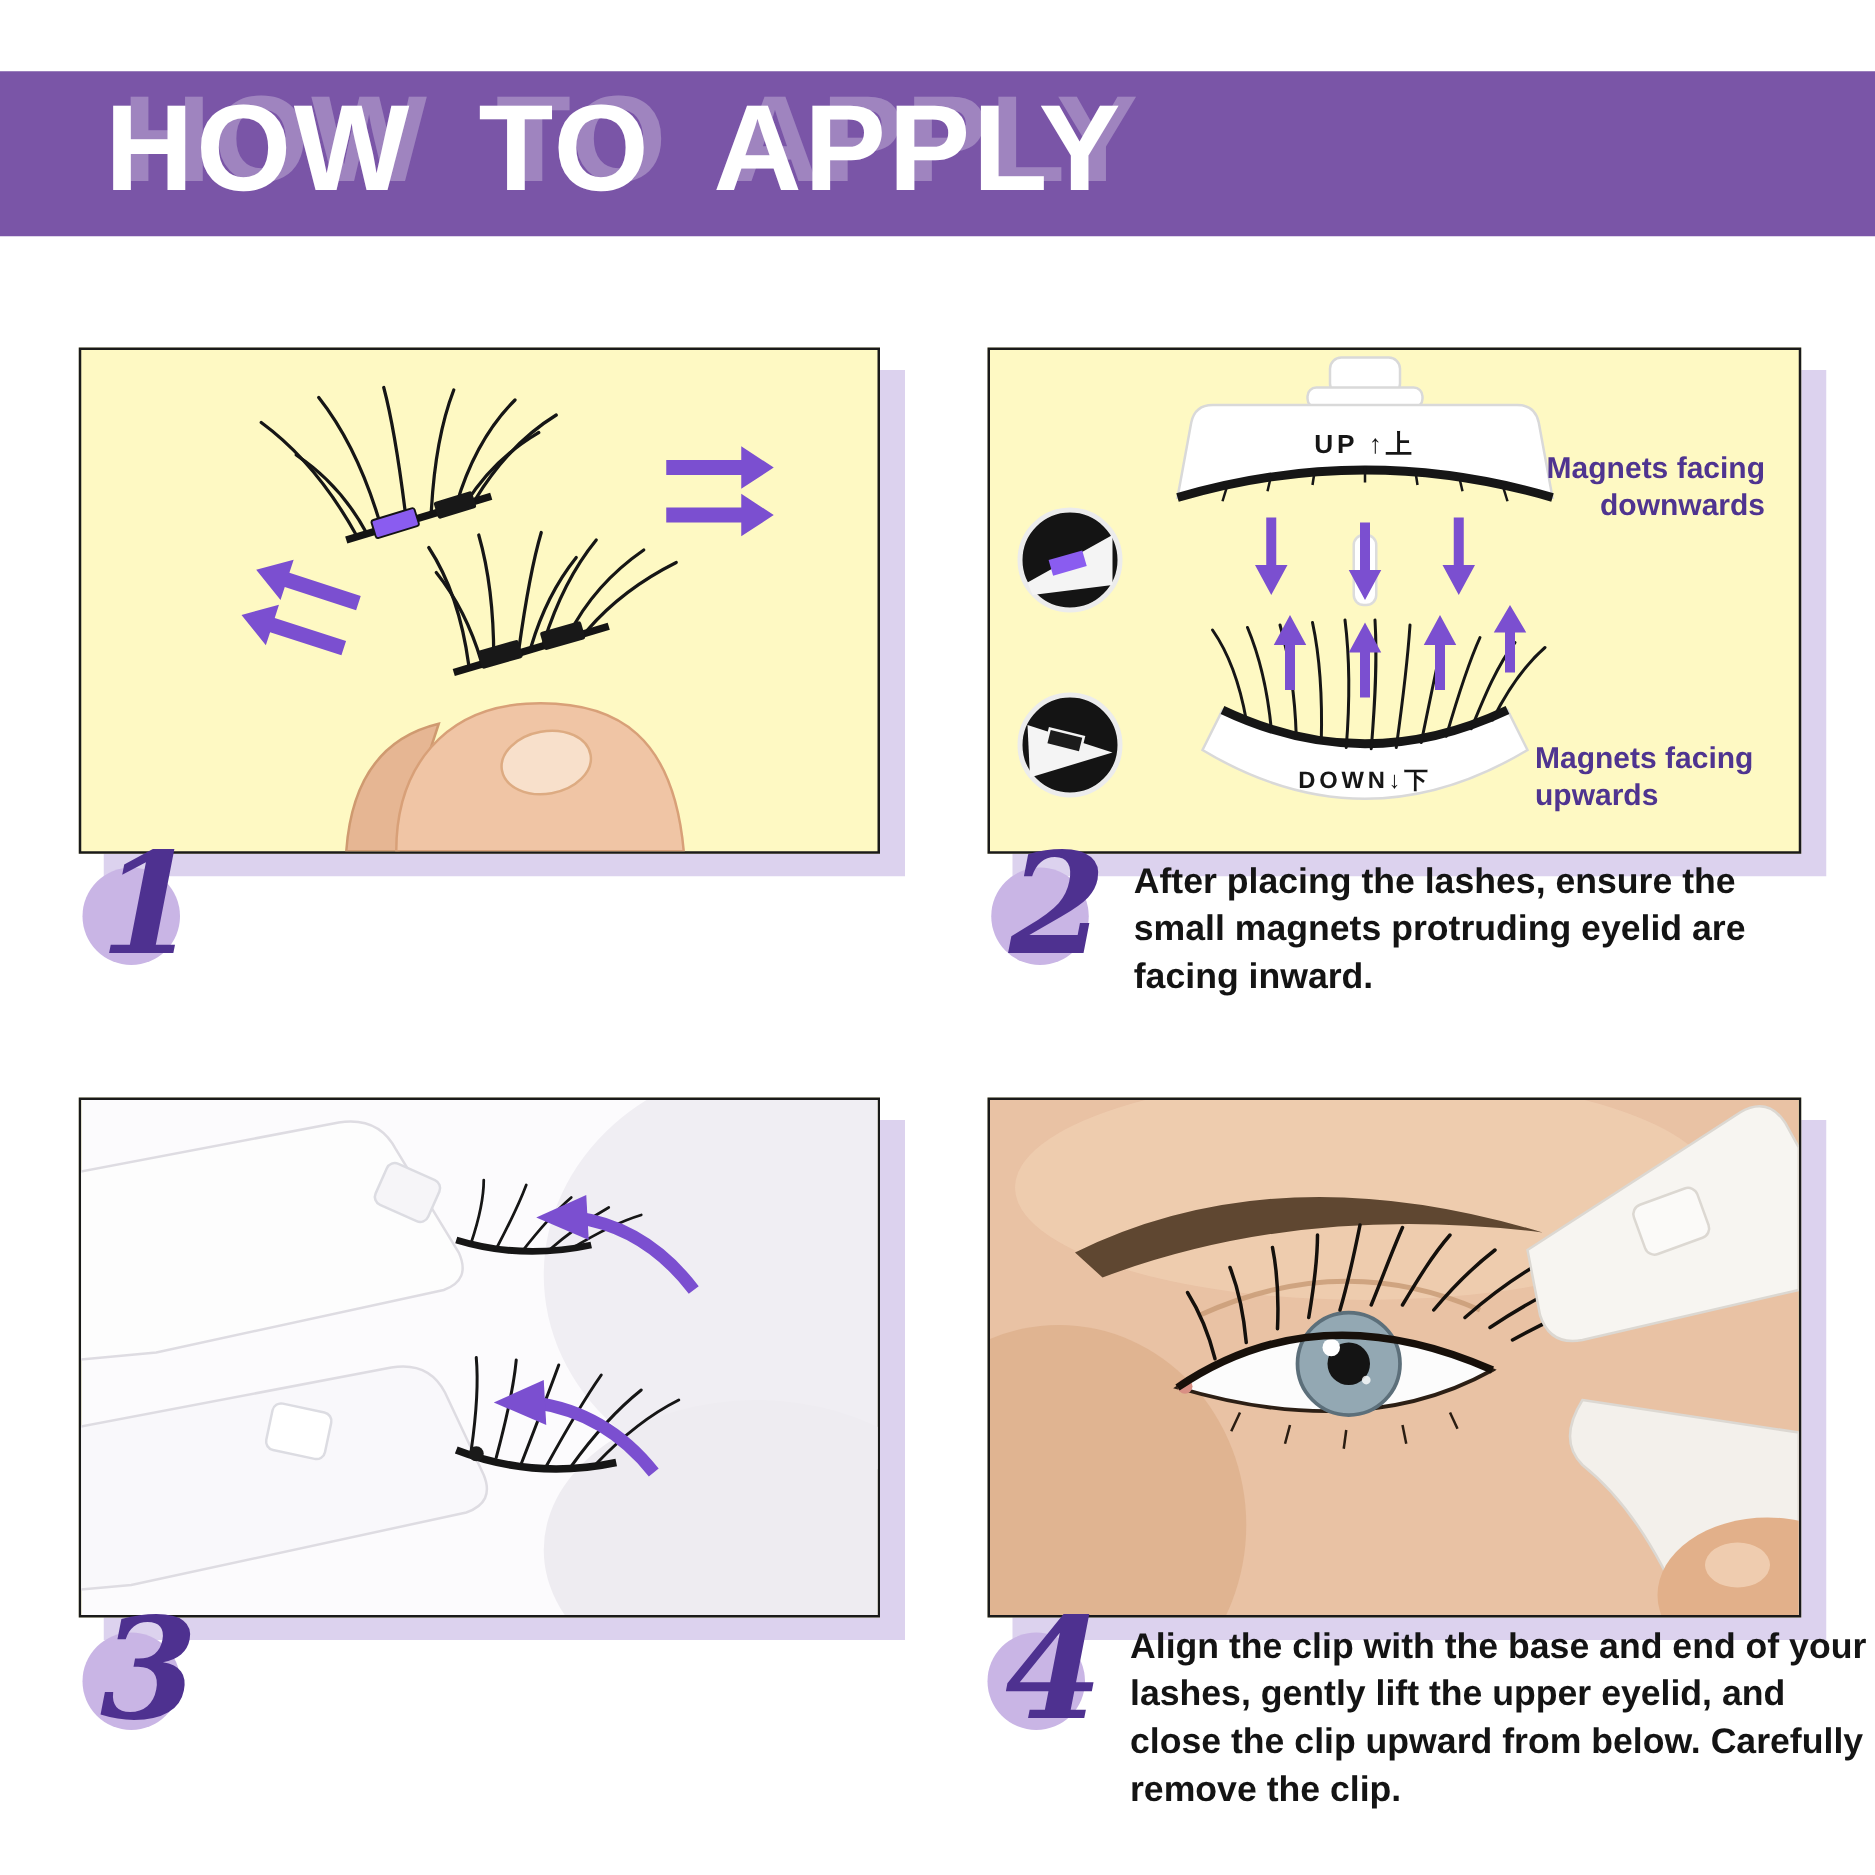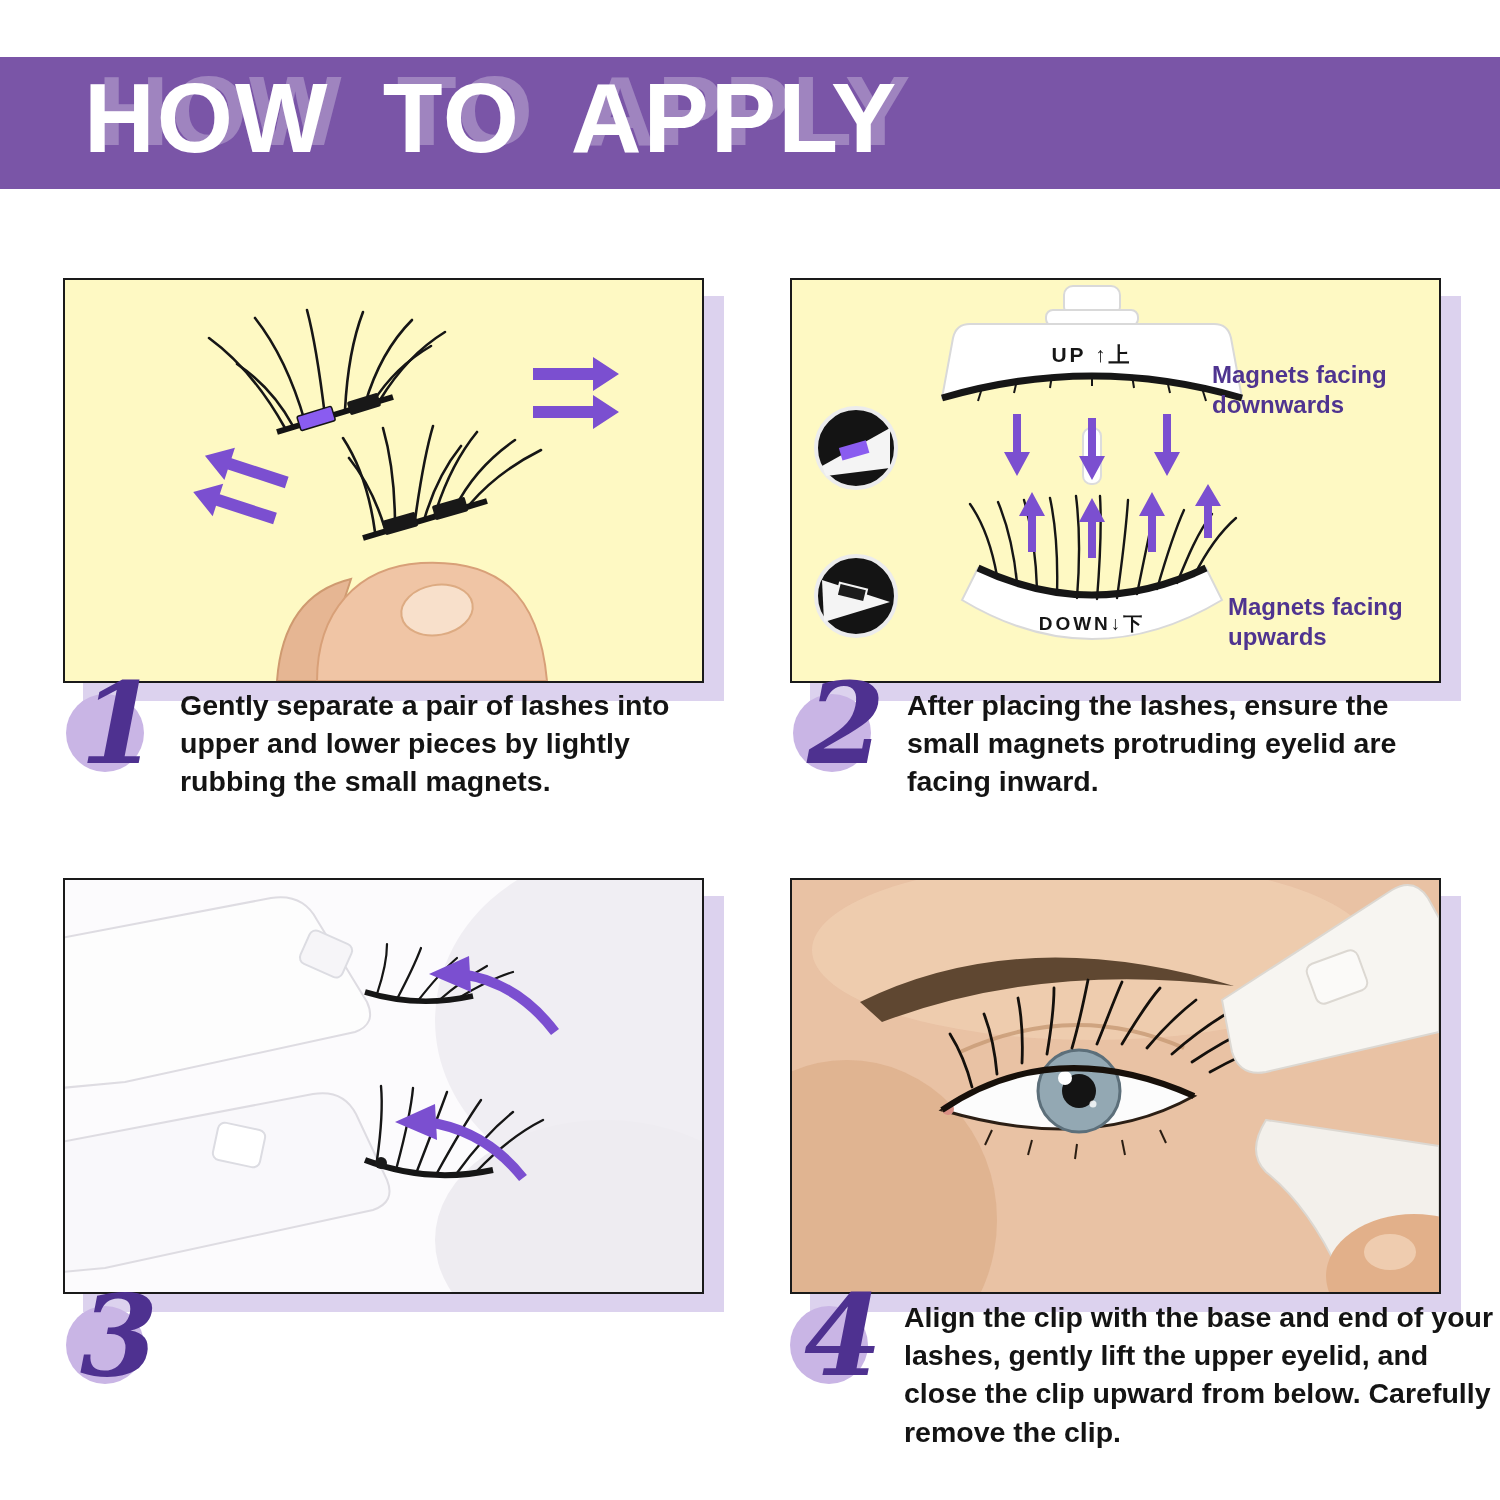--- a/index.html
+++ b/index.html
@@ -16,21 +16,21 @@
   .panel{position:absolute;background:#fef9c3;border:2px solid #1a1a1a;
          box-shadow:20px 18px 0 0 #dcd2ee;}
   .panel svg{display:block;width:100%;height:100%;}
   .panel-1{left:63px;top:278px;width:637px;height:401px;}
   .panel-2{left:790px;top:278px;width:647px;height:401px;}
   .panel-3{left:63px;top:878px;width:637px;height:412px;}
   .panel-4{left:790px;top:878px;width:647px;height:412px;}
 
   .annotation{position:absolute;width:200px;color:#4f3490;font-weight:bold;
               font-size:24px;line-height:1.25;}
-  .annotation-top{left:420px;top:80px;}
+  .annotation-top{left:420px;top:80px;text-align:right;}
   .annotation-bottom{left:436px;top:312px;}
 
   
   .caption{position:absolute;display:flex;align-items:flex-start;}
   .caption-1{left:66px;top:678px;width:620px;}
   .caption-2{left:793px;top:678px;width:640px;}
   .caption-3{left:66px;top:1290px;width:620px;}
   .caption-4{left:790px;top:1290px;width:706px;}
   .step-num{position:relative;flex:0 0 auto;width:104px;height:126px;}
   .step-circle{position:absolute;left:0;top:16px;width:78px;height:78px;border-radius:50%;
@@ -257,21 +257,20 @@
         <ellipse cx="598" cy="372" rx="26" ry="18" fill="#f1cfb2" opacity="0.9"></ellipse>
       </g>
     </svg>
   </section>
 
   <div class="caption caption-1">
     <div class="step-num">
       <span class="step-circle"></span>
       <span class="step-number">1</span>
     </div>
-    <p class="step-text">Gently separate a pair of lashes into upper and lower pieces by lightly rubbing the small magnets.</p>
   </div>
 
   <div class="caption caption-2">
     <div class="step-num">
       <span class="step-circle"></span>
       <span class="step-number">2</span>
     </div>
     <p class="step-text">After placing the lashes, ensure the small magnets protruding eyelid are facing inward.</p>
   </div>
 

